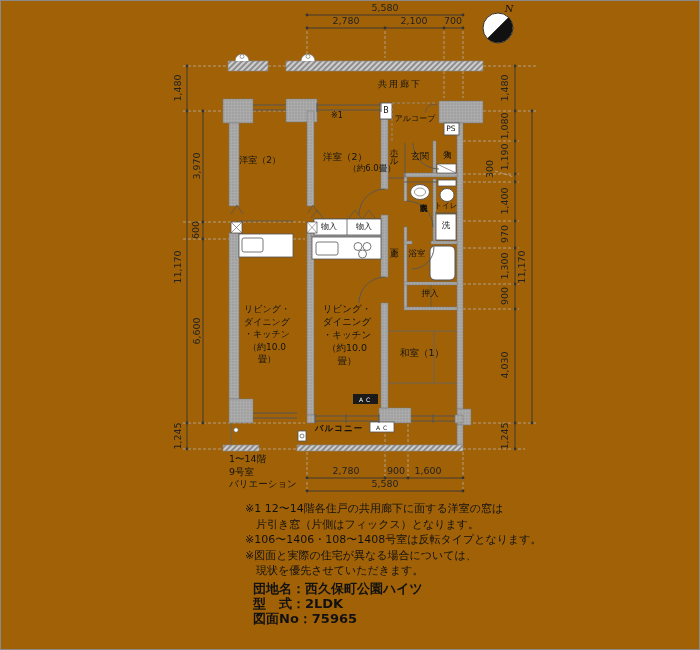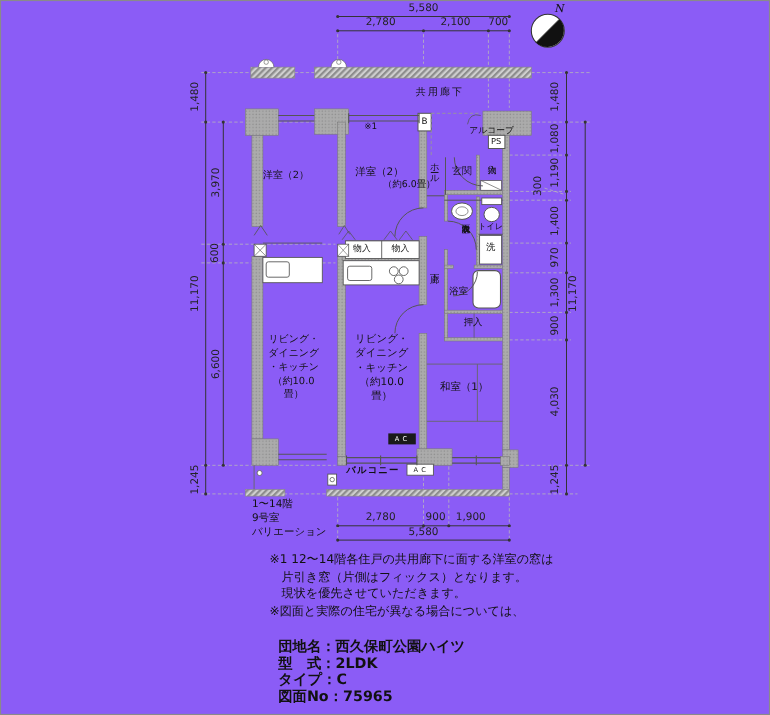--- a/index.html
+++ b/index.html
@@ -1,16 +1,16 @@
 <!DOCTYPE html>
 <html><head>
 <meta charset="utf-8">
 <style>
   html,body{margin:0;padding:0;background:#e8e8e8;}
-  .sheet{position:relative;width:700px;height:650px;background:#8b5cf6;border:1px solid #8a8a8a;box-sizing:border-box;overflow:hidden;
+  .sheet{position:relative;width:700px;height:650px;background:#a16207;border:1px solid #8a8a8a;box-sizing:border-box;overflow:hidden;
          font-family:"DejaVu Sans",sans-serif;color:#111;}
   svg.gfx{position:absolute;left:0;top:0;}
   .dim{position:absolute;width:46px;height:12px;line-height:12px;text-align:center;font-size:9.5px;color:#222;
        transform:translate(-50%,-50%);white-space:nowrap;}
   .rot{transform:translate(-50%,-50%) rotate(-90deg);}
   .lbl{position:absolute;transform:translate(-50%,-50%);font-size:9.5px;line-height:1.1;white-space:nowrap;color:#111;text-align:center;}
   .vert{writing-mode:vertical-rl;text-orientation:upright;transform:translate(-50%,0);}
   .blk{position:absolute;font-size:9.5px;line-height:13px;text-align:center;color:#111;}
   .notes{position:absolute;font-size:11px;line-height:15.5px;color:#111;white-space:nowrap;}
   .info{position:absolute;font-size:13px;line-height:15px;font-weight:700;color:#111;white-space:nowrap;}
@@ -192,21 +192,21 @@
     </g>
   </svg>
 
   <div class="dim" style="left:384px;top:7px;">5,580</div>
   <div class="dim" style="left:345px;top:20px;">2,780</div>
   <div class="dim" style="left:413px;top:20px;">2,100</div>
   <div class="dim" style="left:452px;top:20px;">700</div>
 
   <div class="dim" style="left:345px;top:470px;">2,780</div>
   <div class="dim" style="left:395px;top:470px;">900</div>
-  <div class="dim" style="left:427px;top:470px;">1,900</div>
+  <div class="dim" style="left:427px;top:470px;">1,600</div>
   <div class="dim" style="left:384px;top:483px;">5,580</div>
 
   <div class="dim rot" style="left:177px;top:87px;">1,480</div>
   <div class="dim rot" style="left:196px;top:165px;">3,970</div>
   <div class="dim rot" style="left:195px;top:229px;">600</div>
   <div class="dim rot" style="left:196px;top:330px;">6,600</div>
   <div class="dim rot" style="left:177px;top:266px;">11,170</div>
   <div class="dim rot" style="left:177px;top:435px;">1,245</div>
 
   <div class="dim rot" style="left:504px;top:87px;">1,480</div>
@@ -219,30 +219,30 @@
   <div class="dim rot" style="left:504px;top:295px;">900</div>
   <div class="dim rot" style="left:504px;top:364px;">4,030</div>
   <div class="dim rot" style="left:521px;top:266px;">11,170</div>
   <div class="dim rot" style="left:504px;top:435px;">1,245</div>
 
   <div class="lbl north" style="left:508px;top:7px;">N</div>
 
   <div class="lbl" style="left:399px;top:84px;font-size:9px;letter-spacing:2px;">共用廊下</div>
   <div class="lbl" style="left:336px;top:115px;font-size:8px;">※1</div>
   <div class="lbl" style="left:385px;top:110px;font-size:8px;">B</div>
-  <div class="lbl" style="left:414px;top:118px;font-size:8px;margin-left:32px;">アルコーブ</div>
+  <div class="lbl" style="left:414px;top:118px;font-size:8px;">アルコーブ</div>
   <div class="lbl" style="left:450px;top:128px;font-size:7.5px;">PS</div>
   <div class="lbl vert" style="left:393px;top:142px;font-size:8.5px;">ホール</div>
   <div class="lbl" style="left:419px;top:156px;font-size:9px;">玄関</div>
   <div class="lbl vert" style="left:445px;top:143px;font-size:8px;">物入</div>
   <div class="lbl" style="left:445px;top:205px;font-size:7.5px;">トイレ</div>
   <div class="lbl" style="left:445px;top:225px;font-size:8.5px;">洗</div>
   <div class="lbl vert" style="left:422px;top:197px;font-size:7.5px;">洗面脱衣室</div>
   <div class="lbl vert" style="left:393px;top:241px;font-size:8.5px;">廊下</div>
-  <div class="lbl" style="left:416px;top:265px;font-size:8.5px;">浴室</div>
+  <div class="lbl" style="left:416px;top:253px;font-size:8.5px;">浴室</div>
   <div class="lbl" style="left:429px;top:293px;font-size:8.5px;">押入</div>
   <div class="lbl" style="left:421px;top:352px;">和室（1）</div>
   <div class="lbl" style="left:344px;top:156px;">洋室（2）</div>
   <div class="lbl" style="left:344px;top:168px;font-size:8.5px;margin-left:27px;">（約6.0畳）</div>
   <div class="lbl" style="left:328px;top:226px;font-size:8px;">物入</div>
   <div class="lbl" style="left:363px;top:226px;font-size:8px;">物入</div>
 
   <div class="blk" style="left:317px;top:301px;width:58px;">
     <div>リビング・</div>
     <div>ダイニング</div>
@@ -263,24 +263,24 @@
   </div>
   <div class="blk" style="left:228px;top:452px;width:80px;text-align:left;font-size:9.5px;line-height:12.5px;">
     <div>1〜14階</div>
     <div>9号室</div>
     <div>バリエーション</div>
   </div>
 
   <div class="notes" style="left:244px;top:500px;">
     <div>※1 12〜14階各住戸の共用廊下に面する洋室の窓は</div>
     <div>　片引き窓（片側はフィックス）となります。</div>
+    <div>※106〜1406・108〜1408号室は反転タイプとなります。</div>
+    <div>※図面と実際の住宅が異なる場合については、</div>
     <div>　現状を優先させていただきます。</div>
-    <div>※図面と実際の住宅が異なる場合については、</div>
   </div>
 
   <div class="info" style="left:252px;top:580px;">
     <div>団地名：西久保町公園ハイツ</div>
     <div>型　式：2LDK</div>
-    <div>タイプ：C</div>
     <div>図面No：75965</div>
   </div>
 
 </div>
 
 </body></html>

